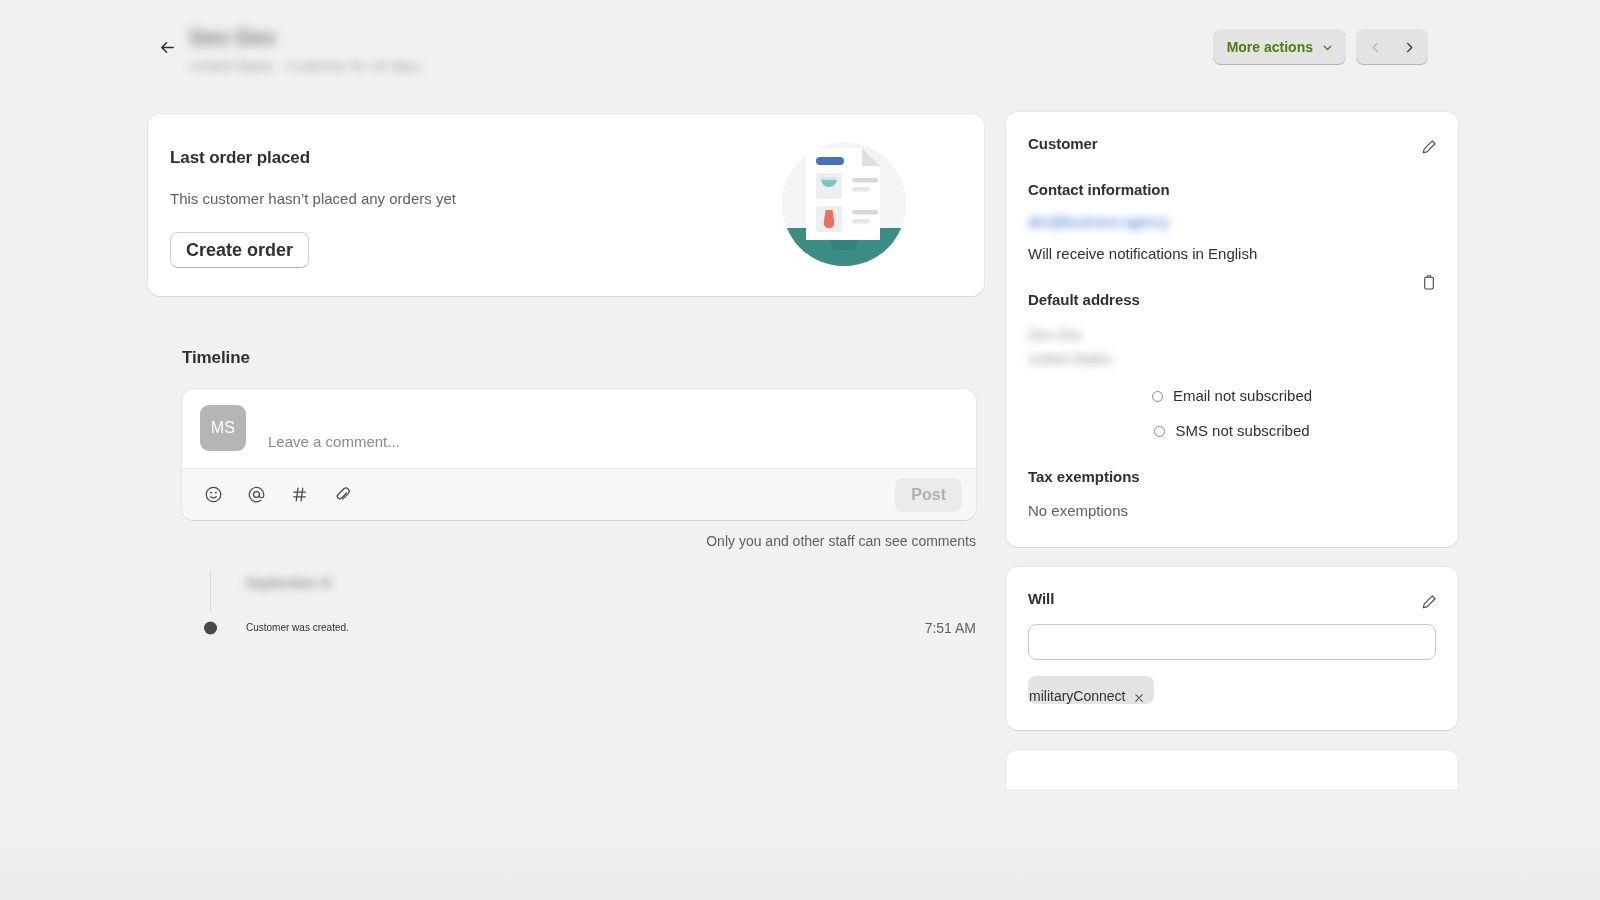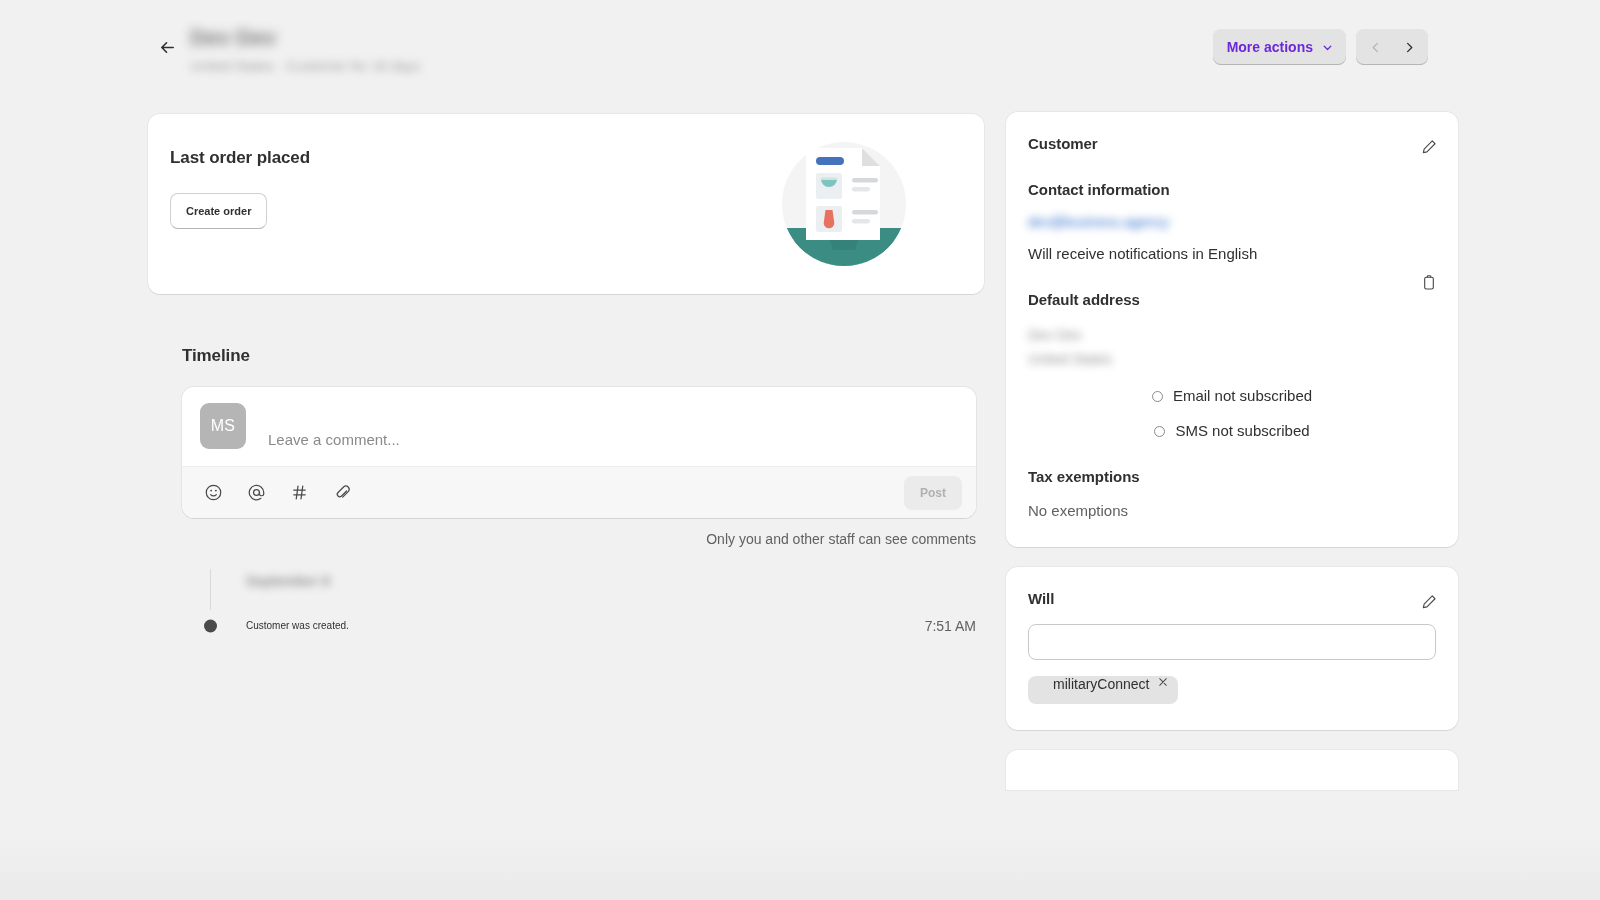--- a/index.html
+++ b/index.html
@@ -44,21 +44,21 @@
     user-select: none;
   }
   .header-actions {
     position: absolute; right: 0; top: 7px;
     display: flex; align-items: center; gap: 10px;
   }
   .btn-more {
     display: flex; align-items: center; gap: 8px;
     height: 36px; padding: 0 12px 0 14px;
     background: #e3e3e3; border: none; border-radius: 8px;
-    font-family: inherit; font-size: 14px; font-weight: 600; color: #6d28d9;
+    font-family: inherit; font-size: 14px; font-weight: 600; color: #4d7c0f;
     cursor: pointer;
     box-shadow: 0 -1px 0 0 #b5b5b5 inset;
   }
   .pager {
     display: flex; align-items: center;
     background: #e3e3e3; border-radius: 8px;
     height: 36px; padding: 2px;
     box-shadow: 0 -1px 0 0 #b5b5b5 inset;
   }
   .pager-btn {
@@ -88,21 +88,21 @@
   .order-sub {
     margin-top: 19px;
     font-size: 15px; color: #616161; line-height: 20px;
   }
   .btn-create-order {
     margin-top: 23px;
     height: 36px; padding: 4px 15px;
     background: #fff; border: 1px solid #d0d0d0;
     border-bottom-color: #b5b5b5;
     border-radius: 8px;
-    font-family: inherit; font-size: 11px; font-weight: 600; color: #303030;
+    font-family: inherit; font-size: 18px; font-weight: 600; color: #303030;
     cursor: pointer;
   }
 
   
   .illus {
     position: absolute; right: 76px; top: 26px;
     width: 128px; height: 128px;
   }
 
   
@@ -139,21 +139,21 @@
   }
   .foot-icons { display: flex; align-items: center; gap: 21px; color: #4a4a4a; }
   .foot-icon {
     width: 22px; height: 22px; display: flex; align-items: center; justify-content: center;
     cursor: pointer; border-radius: 5px;
   }
   .btn-post {
     margin-left: auto;
     height: 34px; padding: 0 16px;
     background: #ebebeb; border: none; border-radius: 8px;
-    font-family: inherit; font-size: 12px; font-weight: 600; color: #b0b0b0;
+    font-family: inherit; font-size: 16px; font-weight: 600; color: #b0b0b0;
     cursor: default;
   }
   .comment-note {
     width: 794px; text-align: right;
     margin-top: 13px;
     font-size: 14px; color: #616161;
   }
 
   .events { position: relative; margin-top: 22px; padding-left: 0; }
   .event-rail {
@@ -221,22 +221,22 @@
 
   .tag-input {
     margin-top: 15px; width: 100%; height: 36px;
     border: 1px solid #c9c9c9; border-radius: 8px;
     background: #fff; outline: none;
     font-family: inherit; font-size: 14px; color: #303030;
     padding: 0 10px;
   }
   .tag-list { margin-top: 16px; display: flex; flex-wrap: wrap; gap: 8px; }
   .tag-chip {
-    display: inline-flex; align-items: flex-start; gap: 8px;
-    height: 28px; padding: 0 9px 0 25px;
+    display: inline-flex; align-items: flex-end; gap: 8px;
+    height: 28px; padding: 0 9px 0 1px;
     background: #e3e3e3; border-radius: 8px;
     font-size: 14px; color: #303030;
   }
   .tag-x { cursor: pointer; color: #4a4a4a; display: flex; align-items: center; }
 
   .card-peek {
     margin-top: 20px; height: 40px;
     background: #fff; border-radius: 12px 12px 0 0;
     box-shadow: 0 0 0 1px rgba(0,0,0,.04);
   }
@@ -276,20 +276,21 @@
           </svg>
         </button>
       </div>
     </div>
   </div>
 
   <div class="col-main">
 
     <div class="card order-card">
       <div class="order-heading">Last order placed</div>
+      <div class="order-sub">This customer hasn’t placed any orders yet</div>
       <button class="btn-create-order">Create order</button>
 
       <svg class="illus" viewBox="0 0 128 128">
         <defs>
           <clipPath id="circClip">
               <circle cx="64" cy="64" r="62"></circle>
             </clipPath>
         </defs>
         <circle cx="64" cy="64" r="62" fill="#f4f4f4"></circle>
         <g clip-path="url(#circClip)">

